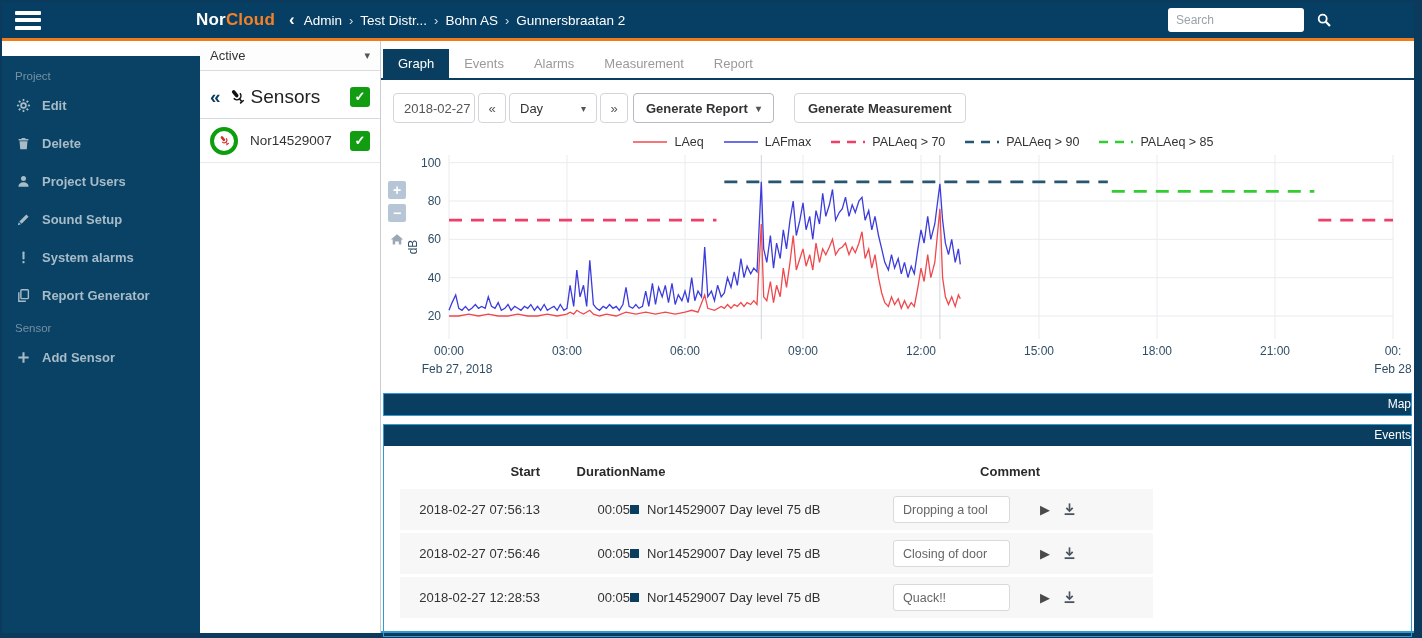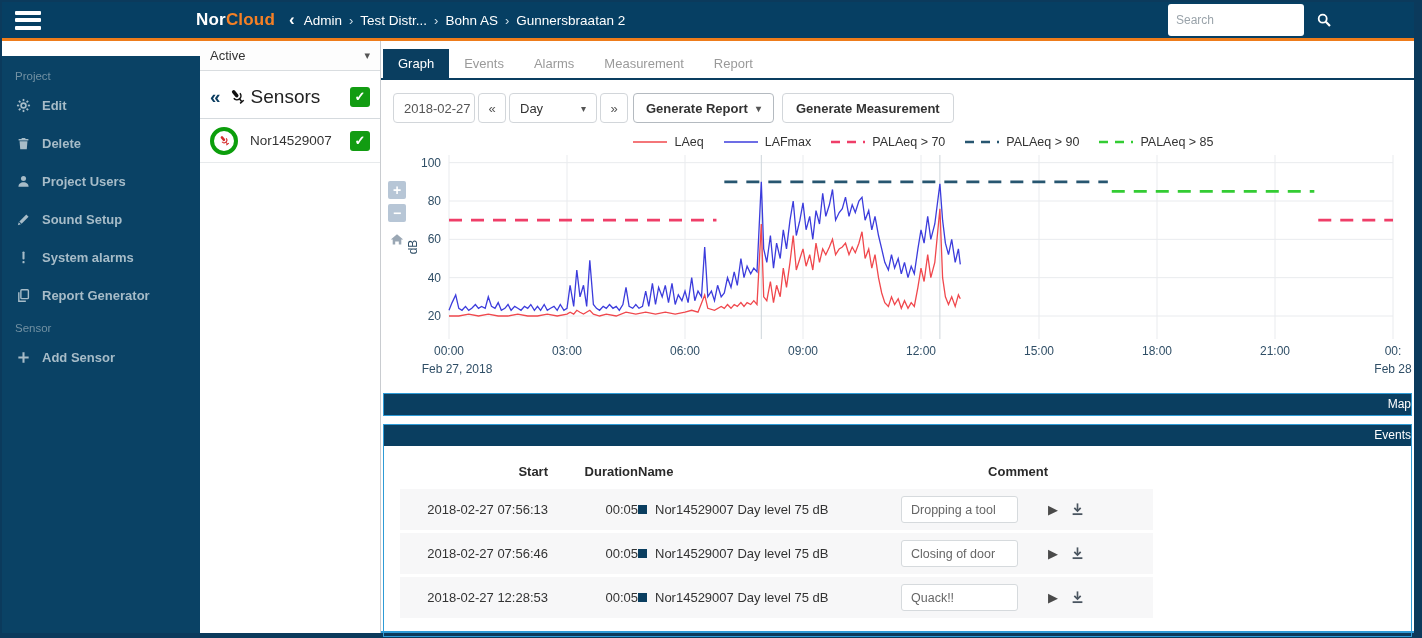--- a/index.html
+++ b/index.html
@@ -11,21 +11,21 @@
   .hamburger { width:26px; height:19px; margin-left:13px; display:flex; flex-direction:column; justify-content:space-between; cursor:pointer; }
   .hamburger span { display:block; height:4px; background:#fff; border-radius:1px; }
   .brand { margin-left:155px; font-size:17px; font-weight:bold; letter-spacing:.2px; }
   .brand .nor { color:#fff; } .brand .cloud { color:#f58025; }
   .back-chevron { color:#fff; font-size:17px; font-weight:bold; margin:0 9px 0 14px; }
   .crumbs { display:flex; align-items:center; color:#fff; font-size:13.5px; }
   .crumbs .sep { color:#cfdfe9; margin:0 7px; font-size:13px; }
   .crumbs .crumb { color:#fff; }
   .nav-spacer { flex:1; }
   .search-wrap { display:flex; align-items:center; margin-right:82px; }
-  .search-input { width:136px; height:32px; border:none; border-radius:3px; padding:0 8px; font-size:12px; color:#333; outline:none; font-family:"Liberation Sans",sans-serif; }
+  .search-input { width:136px; height:24px; border:none; border-radius:3px; padding:0 8px; font-size:12px; color:#333; outline:none; font-family:"Liberation Sans",sans-serif; }
   .search-input::placeholder { color:#9aa3aa; }
   .search-btn { margin-left:12px; color:#fff; width:16px; height:16px; cursor:pointer; }
 
   
   .body-row { flex:1; display:flex; min-height:0; }
 
   
   .sidebar { width:198px; background:#0a4265; padding-top:10px; flex:0 0 auto;margin-top:15px; }
   .nav-section { color:#7291a3; font-size:11.5px; padding:4px 13px 8px; }
   .nav-item { display:flex; align-items:center; gap:11px; color:#a7bcc8; font-size:13px; font-weight:bold; padding:8px 14px; margin-bottom:7px; cursor:pointer; }
@@ -52,38 +52,38 @@
   .tabs { display:flex; padding:8px 0 0 2px; border-bottom:2px solid #0a3e60; }
   .tab { font-size:13px; color:#9a9a9a; padding:7px 15px; cursor:pointer; }
   .tab.active { background:#0a3e60; color:#fff; }
   .toolbar { display:flex; align-items:center; gap:3px; margin:13px 0 0 12px; }
   .tb { height:30px; border:1px solid #d2d6da; border-radius:4px; background:#fff; display:flex; align-items:center; font-size:13px; color:#555; font-family:"Liberation Sans",sans-serif; cursor:pointer; }
   .date-box { width:82px; padding-left:10px; cursor:text; }
   .step-btn { width:28px; justify-content:center; color:#555; font-size:13px; }
   .period-select { width:88px; padding:12px 10px; justify-content:space-between; color:#333; }
   .caret-sm { font-size:10px; color:#555; }
   .gen-report { padding:0 12px; margin-left:2px; border-color:#b4bac0; color:#333; font-weight:bold; gap:8px; }
-  .gen-meas { padding:0 13px; margin-left:5px; color:#333; font-weight:bold; }
+  .gen-meas { padding:0 13px; margin-left:17px; color:#333; font-weight:bold; }
 
   
   .legend { display:flex; justify-content:center; gap:20px; margin-top:12px; transform:translateX(26px); }
   .legend-item { display:flex; align-items:center; gap:7px; font-size:12.5px; color:#333; cursor:pointer; }
   .chart-wrap { position:relative; }
   .zoom-col { position:absolute; left:7px; top:32px; display:flex; flex-direction:column; gap:5px; align-items:center; }
   .zoom-btn { width:18px; height:18px; background:#b7c6d6; color:#fff; border-radius:2px; font-size:14px; font-weight:bold; display:flex; align-items:center; justify-content:center; cursor:pointer; line-height:1; }
   .home-btn { width:16px; height:16px; color:#9aa7b4; cursor:pointer; margin-top:4px; }
   .chart-svg { display:block; margin-left:6px; }
 
   
   .panel-header { height:21px; background:#0a3e60; color:#fff; font-size:12px; line-height:21px; padding-left:12px; }
   .map-panel { margin:8px 2px 0 2px; border:1px solid #2e9bd6; cursor:pointer; }
   .events-panel { margin:8px 2px 0 2px; border:1px solid #2e9bd6; }
   .events-body { padding:10px 0 18px 16px; }
   .ev-header { display:flex; align-items:center; font-size:13px; font-weight:bold; color:#2a2a2a; height:30px; }
-  .c-start { width:140px;margin-left:8px; } .c-dur { width:90px; } .c-name { width:263px; display:flex; align-items:center; gap:8px; } .c-comment { width:147px; } .c-actions { display:flex; align-items:center; gap:12px; }
+  .c-start { width:140px; } .c-dur { width:90px; } .c-name { width:263px; display:flex; align-items:center; gap:8px; } .c-comment { width:147px; } .c-actions { display:flex; align-items:center; gap:12px; }
   .ev-row { display:flex; align-items:center; width:753px; background:#f7f7f8; height:41px; margin-top:3px; font-size:13px; color:#333; }
   .ev-row .c-start { padding-left:0; }
   .name-square { width:9px; height:9px; background:#0a3e60; flex:0 0 auto; }
   .comment-box { width:117px; height:27px; background:#fff; border:1px solid #d6dadd; border-radius:3px; font-size:12.5px; color:#666; display:flex; align-items:center; padding-left:9px; }
   .play-glyph { color:#4a4a4a; font-size:13px; cursor:pointer; }
   .dl-ico { width:15px; height:15px; color:#4a5560; cursor:pointer; }
   .hidden-defs { position:absolute; width:0; height:0; overflow:hidden; }
 </style>
 </head>
 <body>

